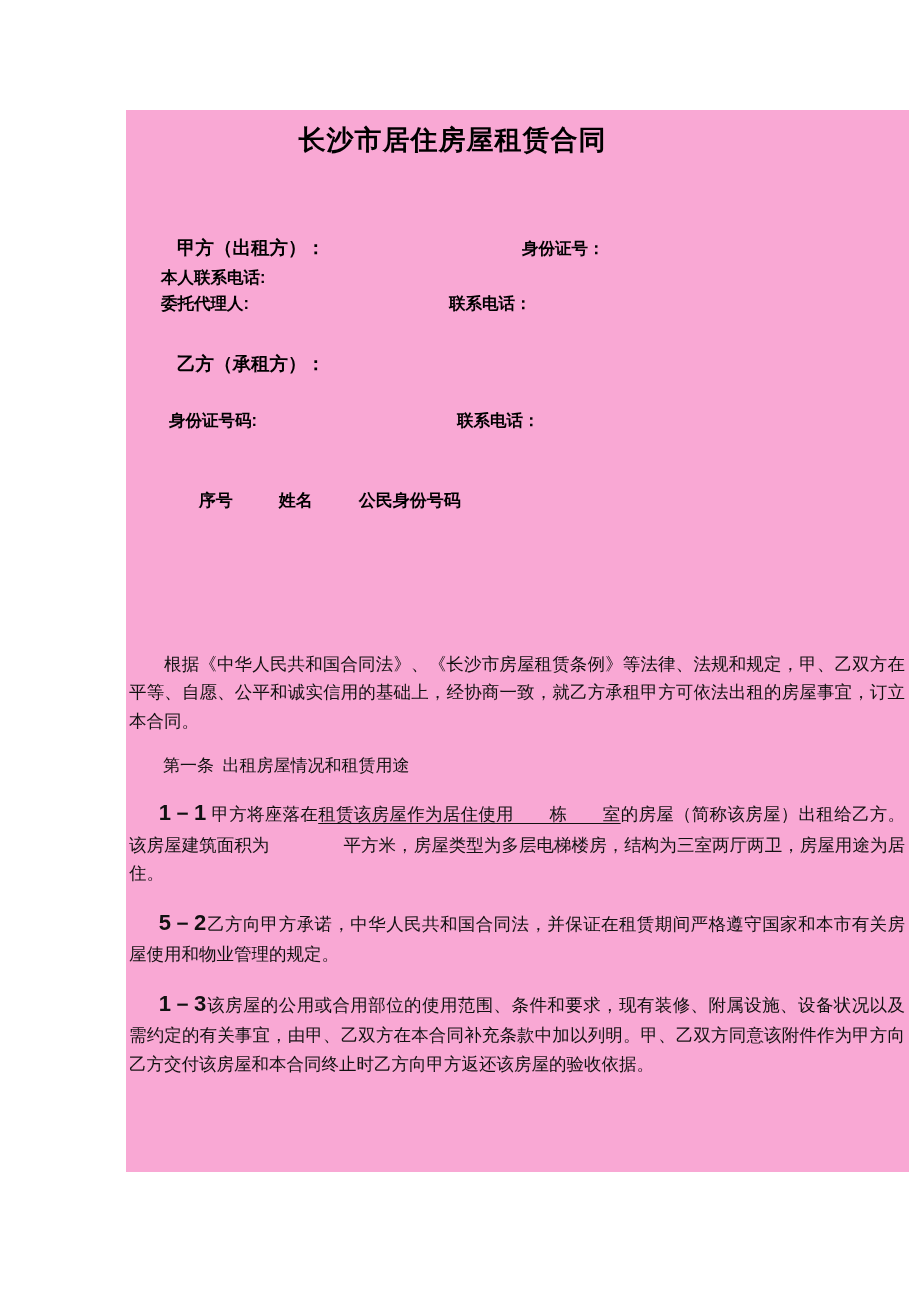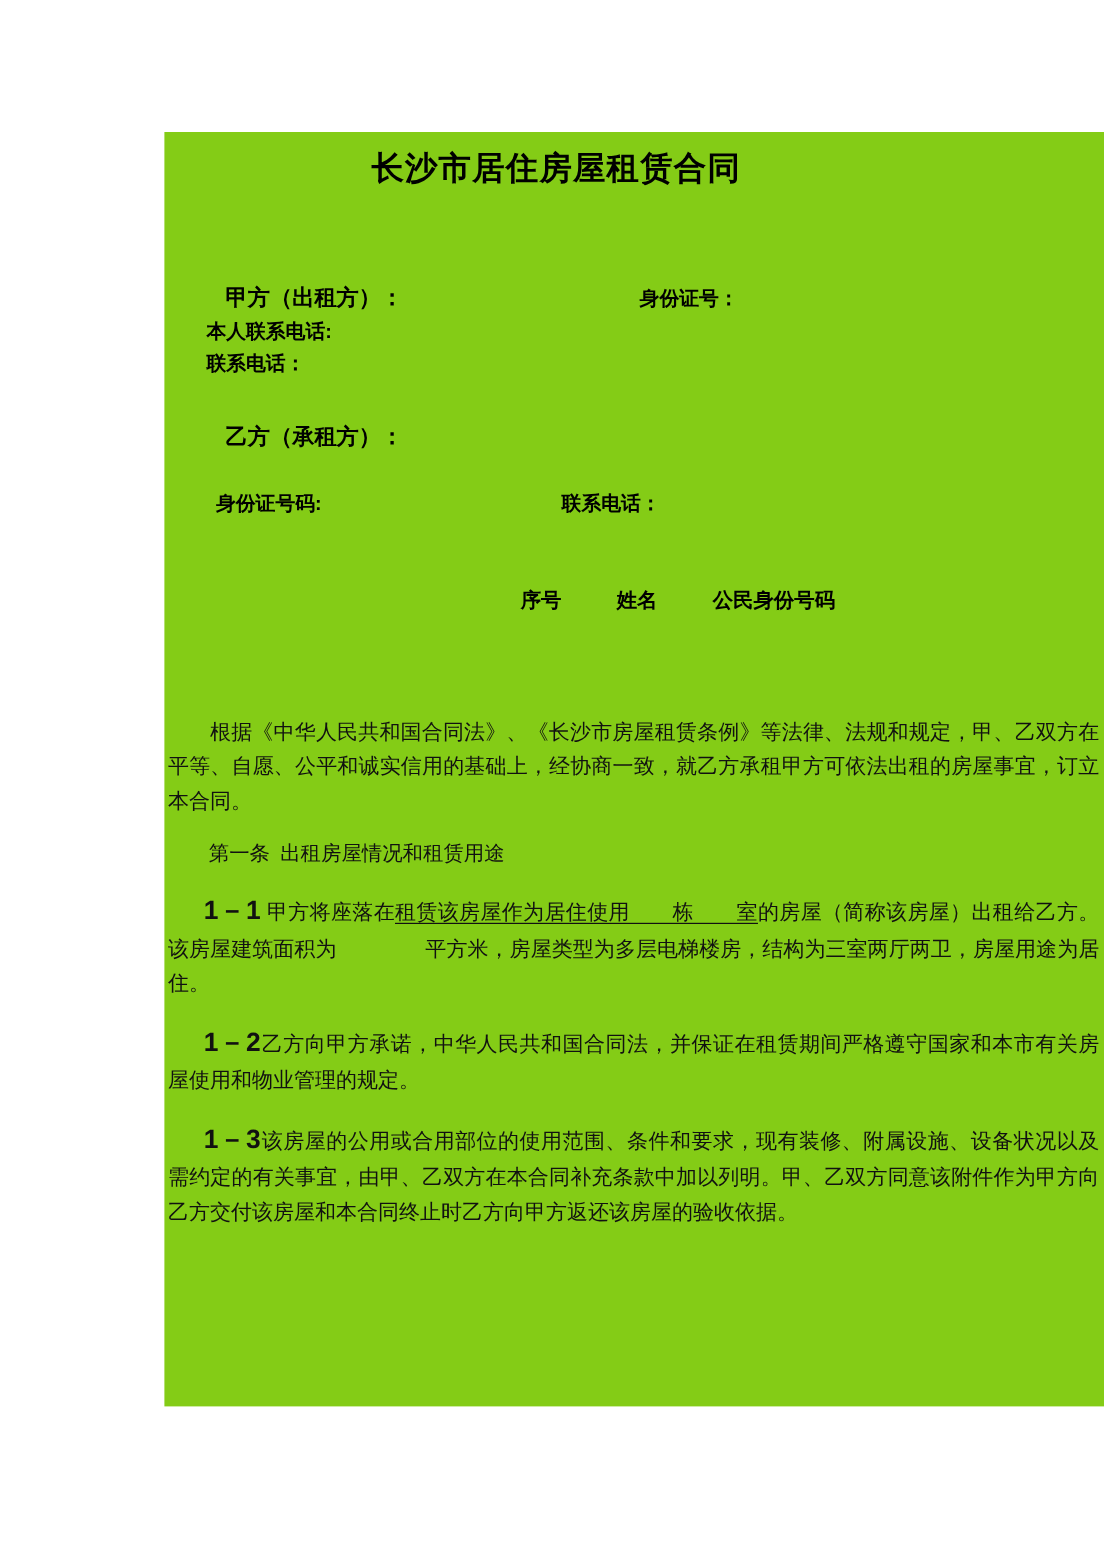--- a/index.html
+++ b/index.html
@@ -12,25 +12,25 @@
     width: 920px;
     height: 1302px;
     position: relative;
     font-family: "Liberation Serif", "DejaVu Serif", serif;
     -webkit-font-smoothing: antialiased;
   }
 
   
   #page-panel {
     position: absolute;
-    left: 137px;
+    left: 126px;
     top: 110px;
     width: 783px;
     height: 1062px;
-    background: #84cc16;
+    background: #f9a8d4;
     overflow: hidden;
   }
 
   
   .content {
     position: absolute;
     left: 0;
     top: 0;
     width: 783px;
   }
@@ -86,26 +86,25 @@
     font-weight: bold;
     font-family: "Liberation Sans", "DejaVu Sans", sans-serif;
     white-space: pre;
   }
   .table-head {
     margin-top: 36px;
     font-size: 17px;
     font-weight: bold;
     font-family: "Liberation Sans", "DejaVu Sans", sans-serif;
     white-space: pre;
-    text-align: center;
   }
 
   
   .body-area {
-    margin-top: 64px;
+    margin-top: 118px;
     padding-left: 3px;
     padding-right: 4px;
   }
   p.para {
     margin: 0 0 17px 0;
     font-size: 17.5px;
     line-height: 1.62;
     text-align: justify;
     text-justify: inter-ideograph;
     color: #111111;
@@ -154,20 +153,21 @@
       <div class="row">
         <span class="lbl-big col-a-wide">甲方（出租方）：</span>
         <span class="lbl-med">身份证号：</span>
       </div>
 
       <div class="row">
         <span class="lbl-med">本人联系电话:</span>
       </div>
 
       <div class="row">
+        <span class="lbl-med col-a">委托代理人:</span>
         <span class="lbl-med">联系电话：</span>
       </div>
 
       <div class="gap-md"></div>
 
       <div class="row">
         <span class="lbl-big">乙方（承租方）：</span>
       </div>
 
       <div class="gap-sm"></div>
@@ -186,20 +186,20 @@
     </div>
 
     <div class="body-area">
 
       <p class="para">根据《中华人民共和国合同法》、《长沙市房屋租赁条例》等法律、法规和规定，甲、乙双方在平等、自愿、公平和诚实信用的基础上，经协商一致，就乙方承租甲方可依法出租的房屋事宜，订立本合同。</p>
 
       <p class="clause-head">第一条  出租房屋情况和租赁用途</p>
 
       <p class="sub-clause"><span class="num">1－1</span> <span>甲方将座落在</span><span class="u-fill">租赁该房屋作为居住使用　　栋　　室</span><span>的房屋（简称该房屋）出租给乙方。该房屋建筑面积为</span><span class="blank-lg"></span><span>平方米，房屋类型为多层电梯楼房，结构为三室两厅两卫，房屋用途为居住。</span></p>
 
-      <p class="sub-clause"><span class="num">1－2</span><span>乙方向甲方承诺，中华人民共和国合同法，并保证在租赁期间严格遵守国家和本市有关房屋使用和物业管理的规定。</span></p>
+      <p class="sub-clause"><span class="num">5－2</span><span>乙方向甲方承诺，中华人民共和国合同法，并保证在租赁期间严格遵守国家和本市有关房屋使用和物业管理的规定。</span></p>
 
       <p class="sub-clause"><span class="num">1－3</span><span>该房屋的公用或合用部位的使用范围、条件和要求，现有装修、附属设施、设备状况以及需约定的有关事宜，由甲、乙双方在本合同补充条款中加以列明。甲、乙双方同意该附件作为甲方向乙方交付该房屋和本合同终止时乙方向甲方返还该房屋的验收依据。</span></p>
 
     </div>
 
   </div>
 </div>
 
 </body></html>

